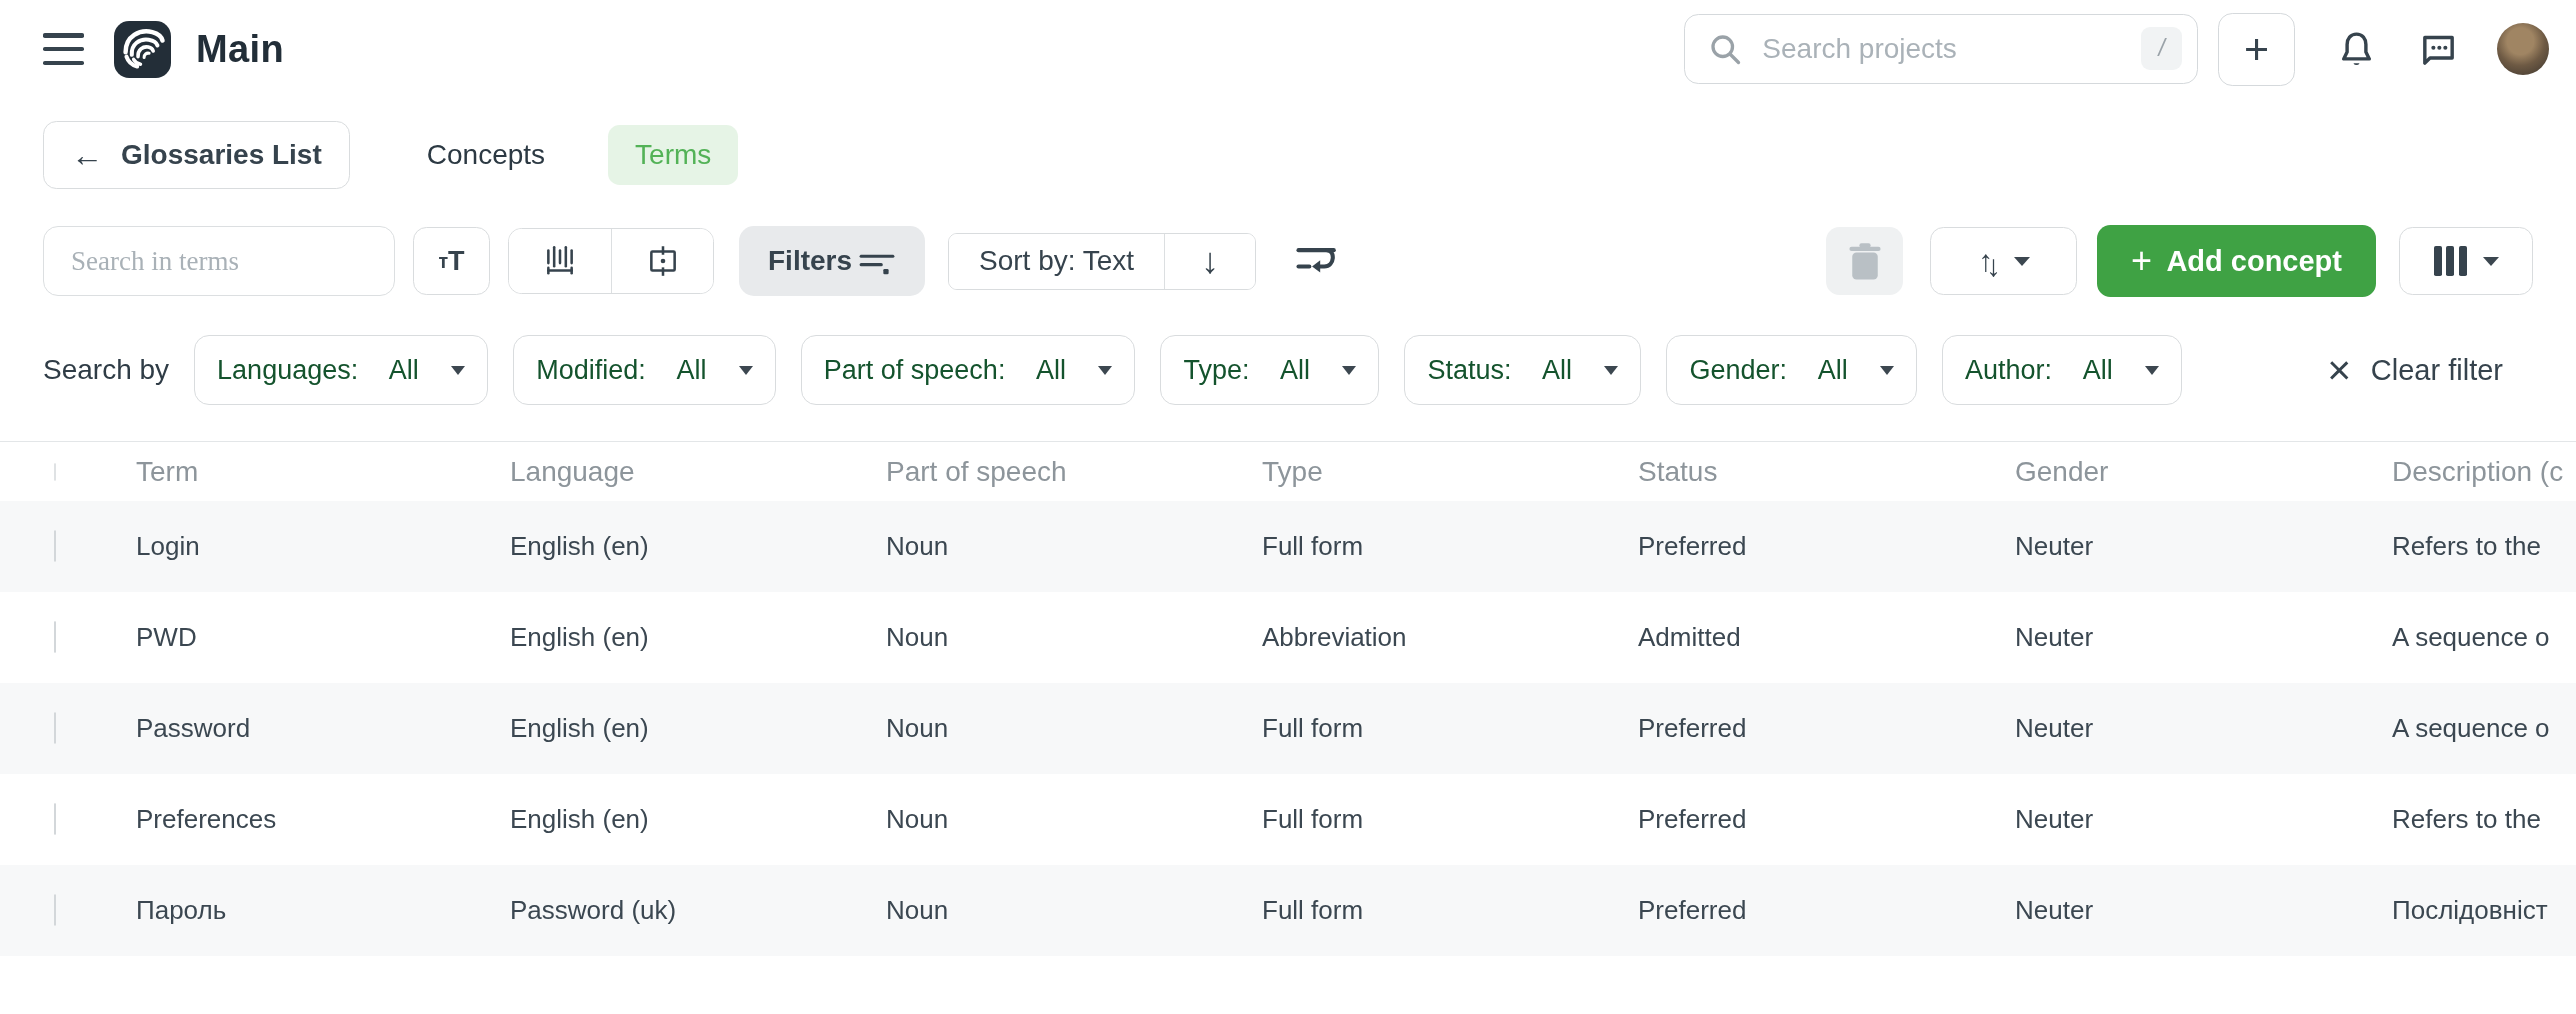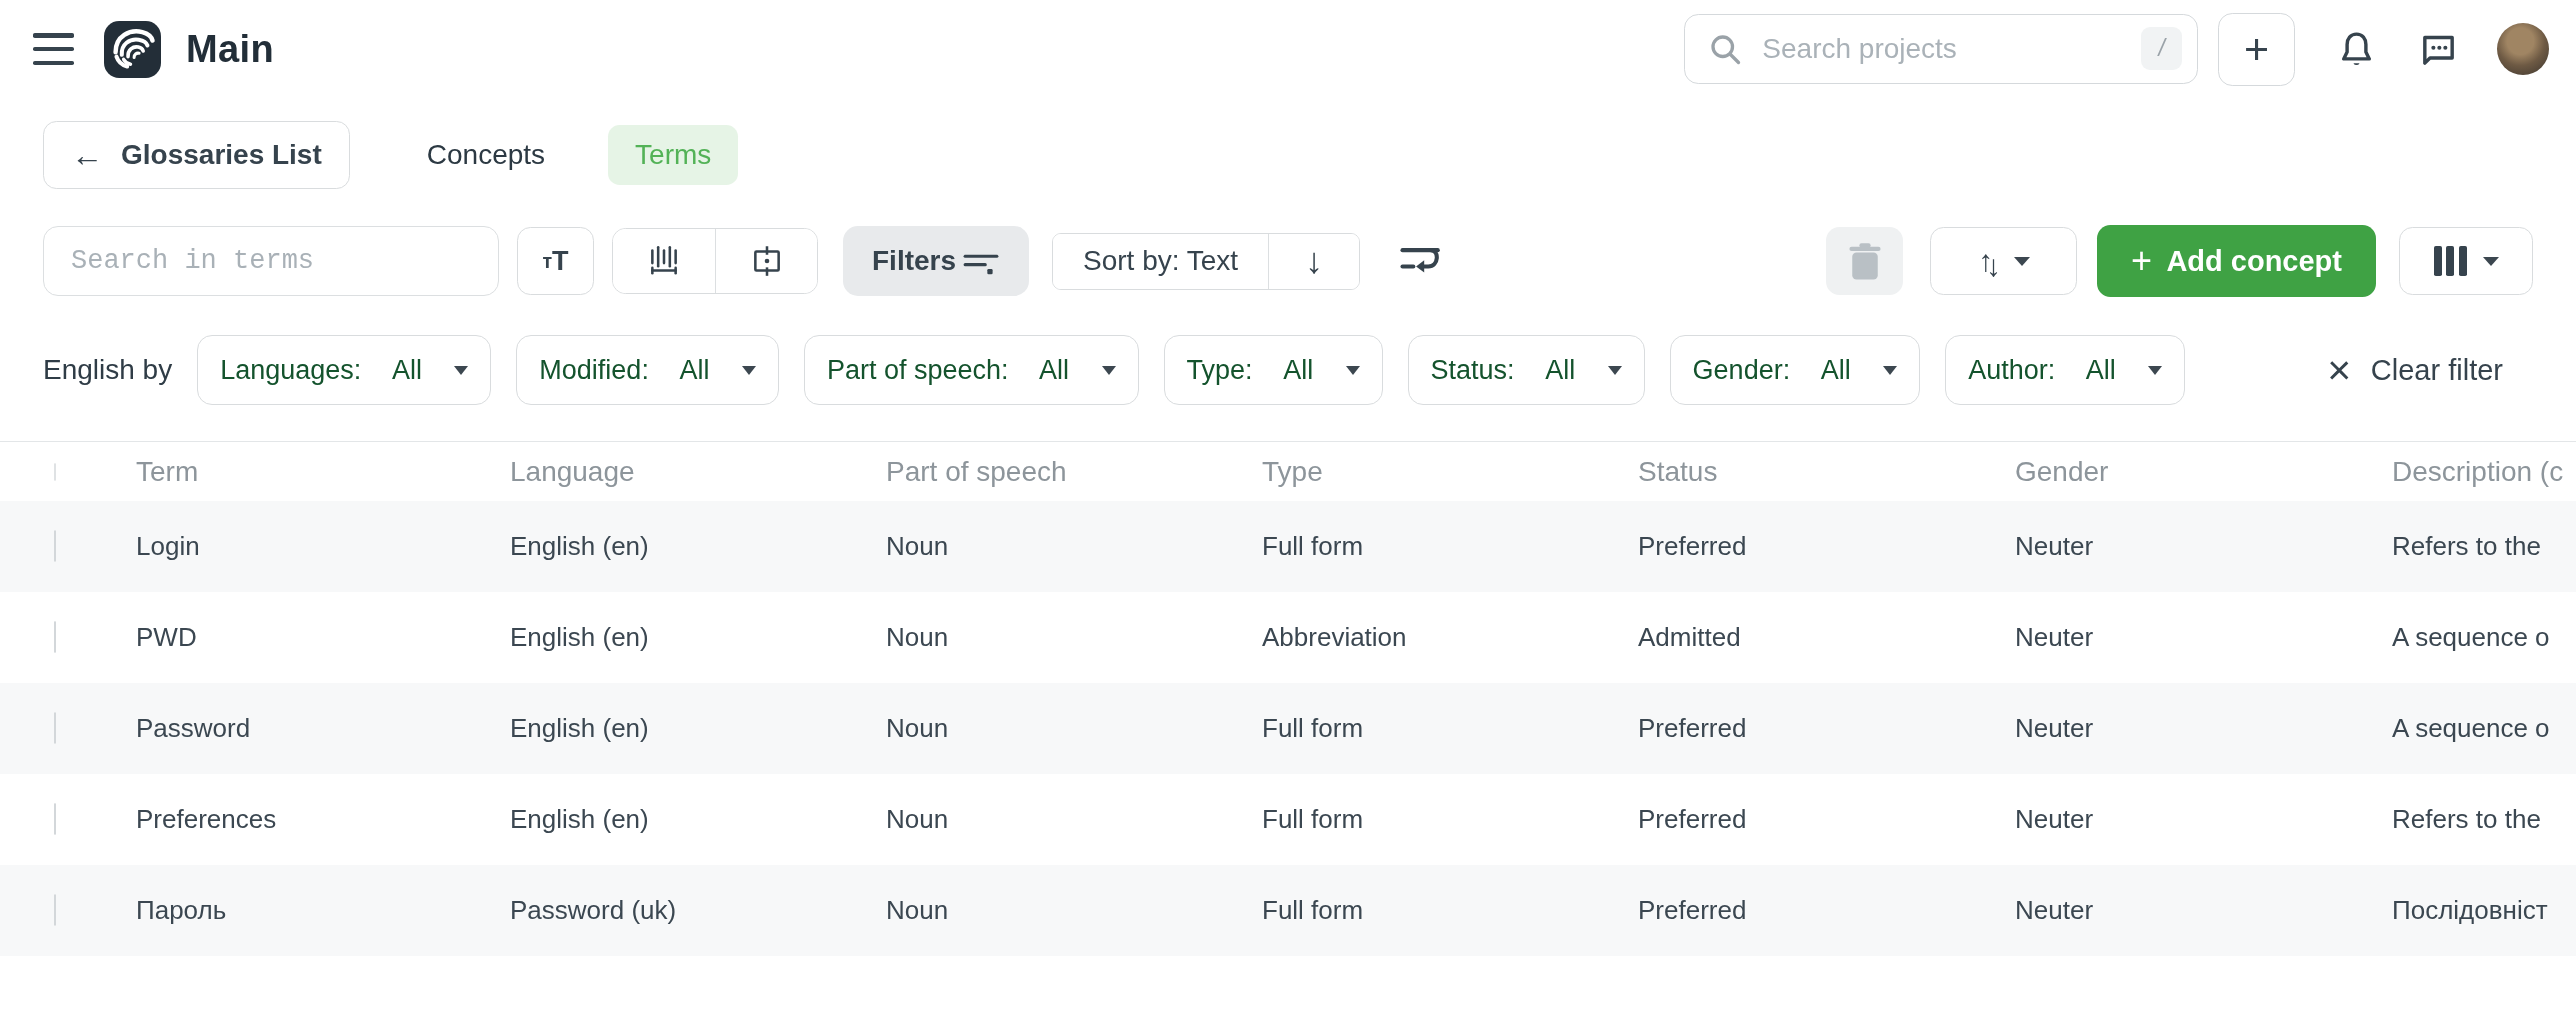--- a/index.html
+++ b/index.html
@@ -1,20 +1,20 @@
 <!DOCTYPE html>
 <html style="--accent-green: #3fa244; --tab-active-bg: #e6f4e6; --tab-active-text: #53b257; --row-alt-bg: #f7f8f9;font-size:14.3px"><head>
 <meta charset="utf-8">
 <style>
   * { margin:0; padding:0; box-sizing:border-box; }
   html,body { width:2576px; height:1014px; overflow:hidden; background:#fff;
     font-family:"Liberation Sans","DejaVu Sans",sans-serif; color:#39454f; }
 
   
-  .topbar { height:98px; display:flex; align-items:center; padding:0 27px 0 33px; }
+  .topbar { height:98px; display:flex; align-items:center; padding:0 27px 0 43px; }
   .hamburger { width:41px; height:32px; display:flex; flex-direction:column; justify-content:space-between; cursor:pointer; }
   .hamburger div { height:4.5px; background:#36434d; border-radius:1.8px; }
   .logo { width:57px; height:57px; margin-left:30px; }
   .app-title { margin-left:25px; font-size:38px; font-weight:700; color:#222e38; letter-spacing:0.4px; }
   .spacer { flex:1; }
   .search-wrap { position:relative; width:514px; height:70px; }
   .search-wrap input { width:100%; height:100%; border:1.8px solid #d5d9dc; border-radius:14.3px;
     padding:0 81px 0 77px; font-size:28px; color:#39454f; outline:none; font-family:inherit; }
   .search-wrap input::placeholder { color:#aab2b8; }
   .search-ico { position:absolute; left:23px; top:17px; }
@@ -32,22 +32,22 @@
   .nav-row { height:68px; margin:23px 43px 0; display:flex; align-items:center; }
   .back-btn { height:68px; display:flex; align-items:center; gap:18px; padding:0 27px;
     border:1.8px solid #d9dcde; border-radius:13.4px; background:#fff; font-size:28px; font-weight:700;
     color:#36434d; cursor:pointer; }
   .back-arrow { font-size:32px; font-weight:400; }
   .tab { margin-left:50px; font-size:28px; color:#2c3943; cursor:pointer; padding:14.3px 27px; border-radius:11.6px; }
   .tab.active { margin-left:36px; background:var(--tab-active-bg,#e6f4e6); color:var(--tab-active-text,#53b257); font-weight:400; }
 
   
   .toolbar { height:72px; margin:36px 43px 0; display:flex; align-items:center; }
-  .terms-search { width:456px; height:70px; border:1.8px solid #dcdfe1; border-radius:15px;
-    padding:0 27px; font-size:27px; color:#3b82f6; outline:none; font-family:Liberation Mono, monospace; }
+  .terms-search { width:352px; height:70px; border:1.8px solid #dcdfe1; border-radius:15px;
+    padding:0 27px; font-size:27px; color:#3b82f6; outline:none; font-family:Liberation Serif, serif; }
   .terms-search::placeholder { color:#a9b1b7; }
   .icon-btn { height:68px; border:1.8px solid #d9dcde; border-radius:13.4px; background:#fff;
     display:flex; align-items:center; justify-content:center; cursor:pointer; }
   .btn-case { width:77px; margin-left:18px; font-weight:700; color:#36434d; font-size:27px; }
   .btn-case .small-t { font-size:19.7px; }
   .btn-group { margin-left:18px; display:flex; border:1.8px solid #d9dcde; border-radius:13.4px; overflow:hidden; }
   .btn-group .seg { width:102px; height:64px; display:flex; align-items:center; justify-content:center;
     background:#fff; cursor:pointer; }
   .btn-group .seg + .seg { border-left:1.8px solid #dcdfe1; }
   .filters-btn { margin-left:25px; height:70px; padding:0 29px; border:none; border-radius:15px;
@@ -248,21 +248,21 @@
     <span class="colbars">
         <div></div>
         <div></div>
         <div></div>
       </span>
     <span class="caret"></span>
   </button>
 </div>
 
 <div class="filter-row">
-  <span class="filter-by">English by</span>
+  <span class="filter-by">Search by</span>
   <span id="filter-pills" style="display:flex;align-items:center;">
   <span class="pill">
     <span>Languages:</span>
     <span class="val">All</span>
     <span class="caret"></span>
   </span>
 
   <span class="pill">
     <span>Modified:</span>
     <span class="val">All</span>

